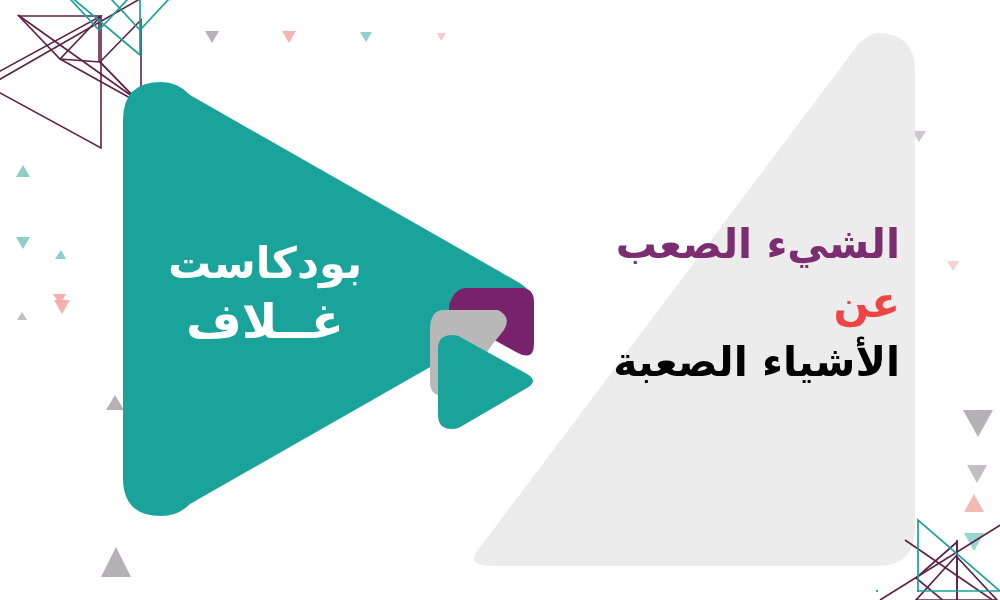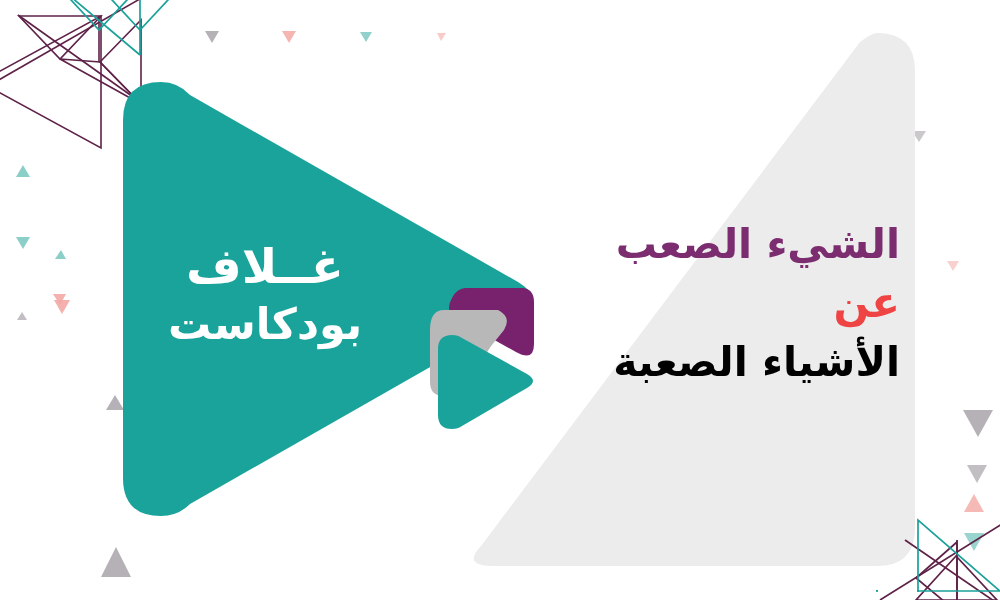--- a/index.html
+++ b/index.html
@@ -257,22 +257,22 @@
                Q 438,429 452,429
                Q 458,429 462,426
                L 527,388
                Q 539,381 527,374
                L 462,338
                Q 458,335 452,335 Z" fill="#1AA39B"></path>
     </g>
   </svg>
 
   <div id="cover-text-wrap">
+    <div id="cover-line-1" class="cover-line">بودكاست</div>
     <div id="cover-line-2" class="cover-line">غــلاف</div>
-    <div id="cover-line-1" class="cover-line">بودكاست</div>
   </div>
 
   <div id="title-wrap">
     <div id="title-line-1">الشيء الصعب</div>
     <div id="title-line-2">عن</div>
     <div id="title-line-3">الأشياء الصعبة</div>
   </div>
 
   <svg class="svg-layer" width="1000" height="600" viewBox="0 0 1000 600">
     <g fill="none" stroke="#5E2248" stroke-width="1.7">

